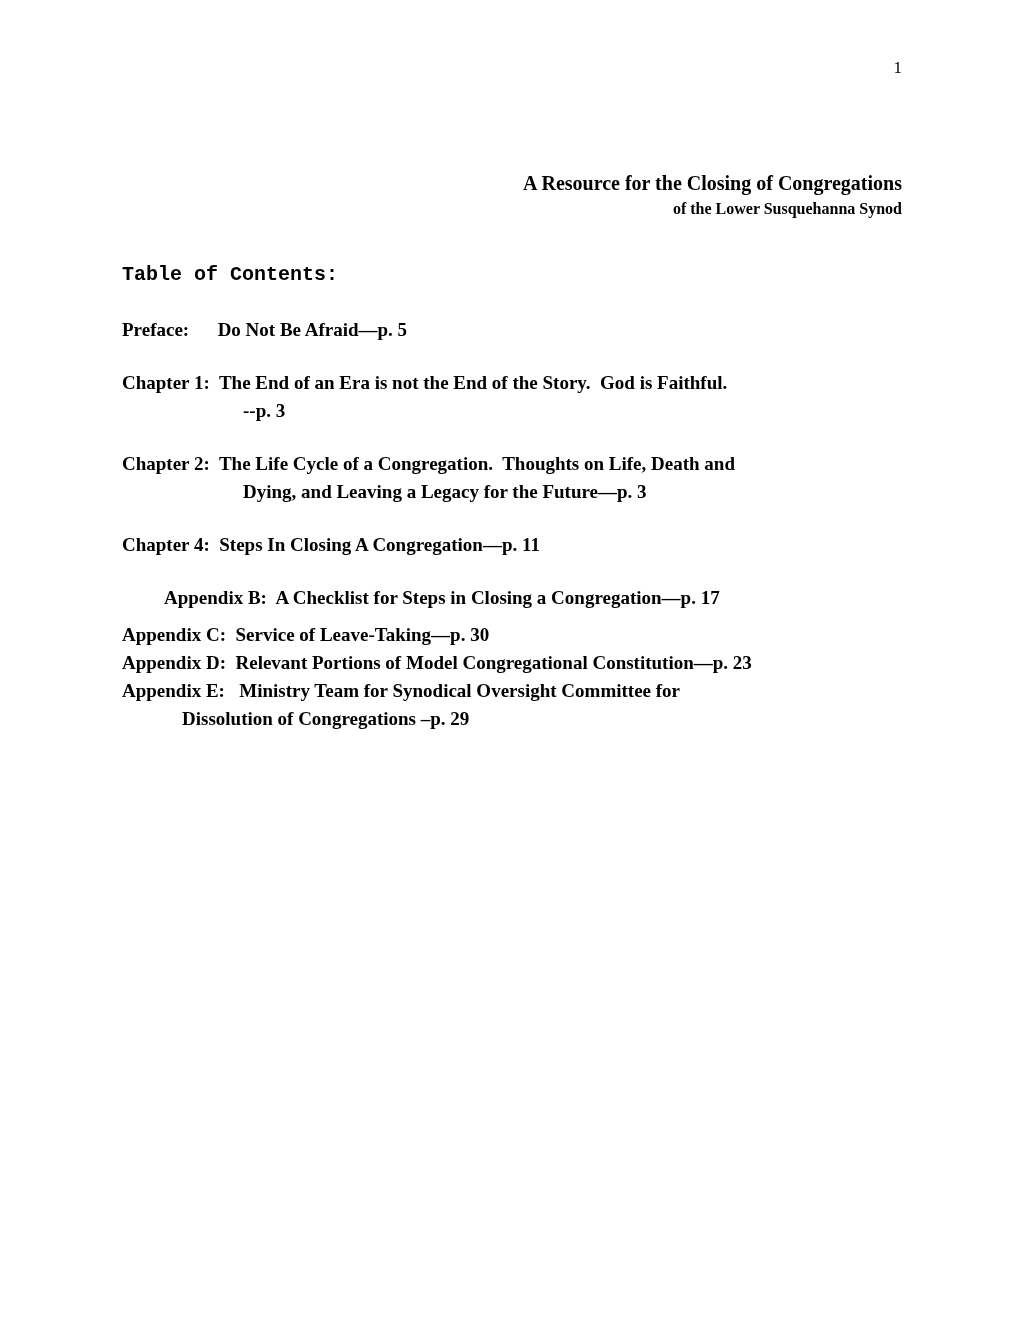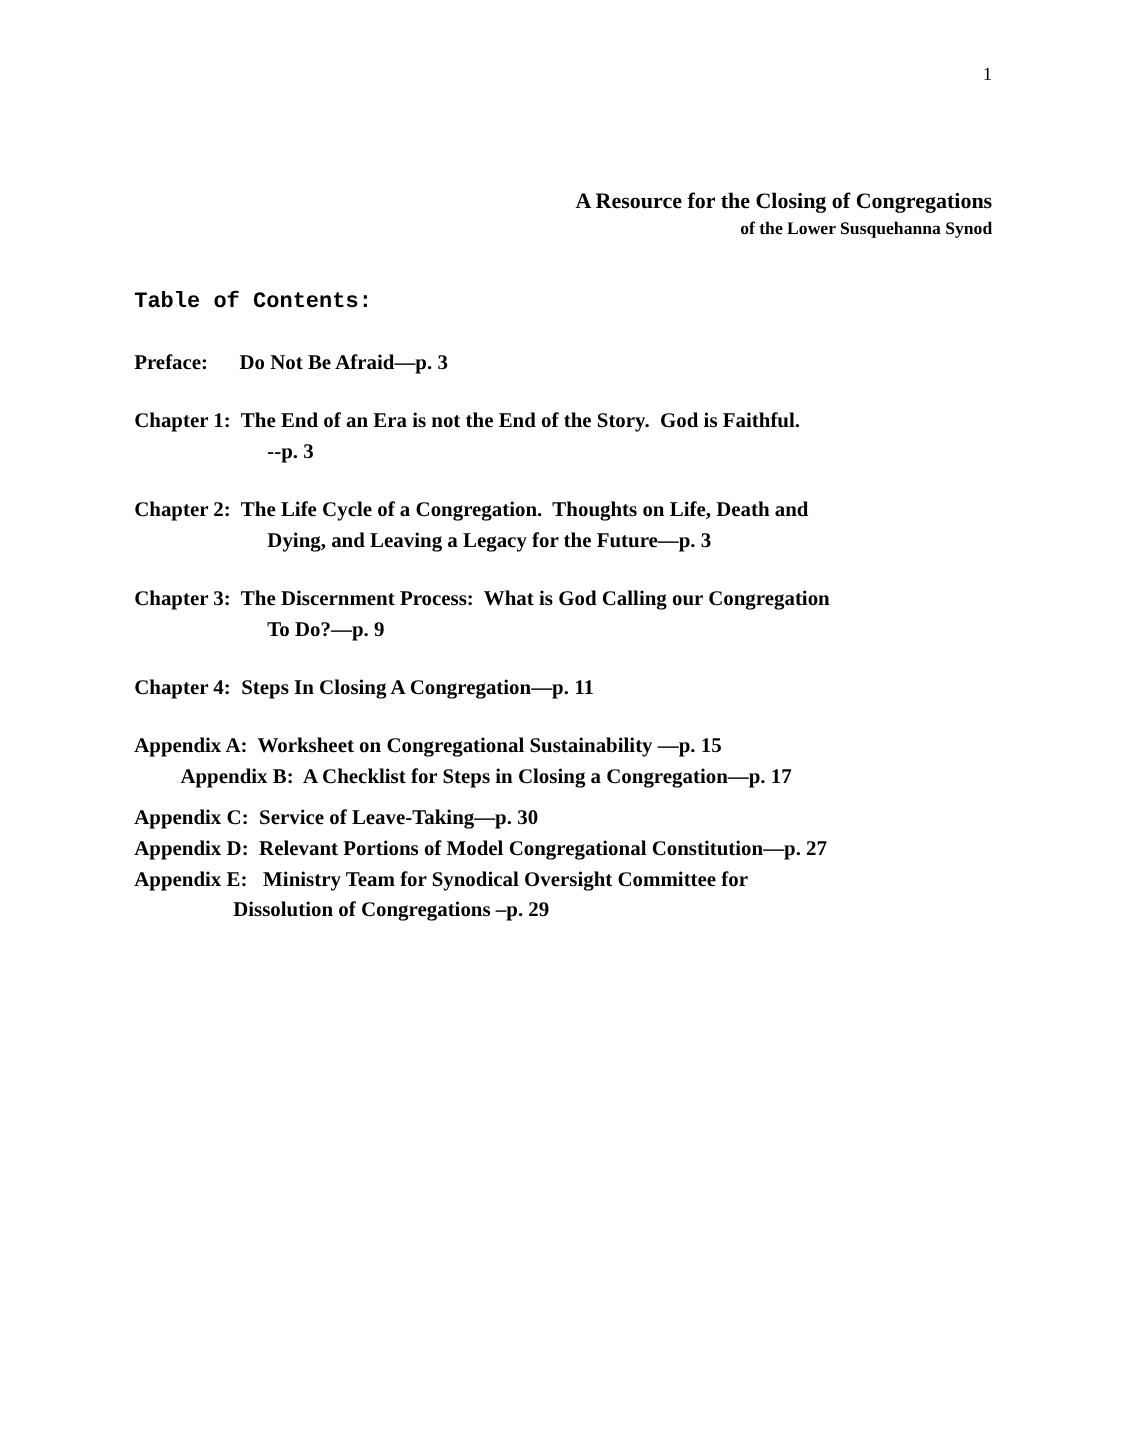--- a/index.html
+++ b/index.html
@@ -51,21 +51,21 @@
     margin: 0;
   }
   .toc-entry .line {
     white-space: pre-wrap;
     line-height: 28px;
   }
   .toc-entry .line.cont {
     margin-left: 121px;
   }
   .toc-entry .line.cont-deep {
-    margin-left: 90px;
+    margin-left: 60px;
   }
   .toc-entry.spaced {
     margin-bottom: 25px;
   }
   .toc-entry.spaced-sm {
     margin-bottom: 9px;
     margin-left: 42px;
   }
 </style>
 </head>
@@ -78,57 +78,50 @@
   <div class="doc-header">
     <div class="doc-title">A Resource for the Closing of Congregations</div>
     <div class="doc-subtitle">of the Lower Susquehanna Synod</div>
   </div>
 
   <div class="toc-heading">Table of Contents:</div>
 
   <div class="toc">
 
     <div class="toc-entry spaced">
-      <div class="line">Preface:      Do Not Be Afraid—p. 3</div>
+      <div class="line">Preface:      Do Not Be Afraid—p. 5</div>
     </div>
 
     <div class="toc-entry spaced">
       <div class="line">Chapter 1:  The End of an Era is not the End of the Story.  God is Faithful.</div>
       <div class="line cont">--p. 3</div>
     </div>
 
     <div class="toc-entry spaced">
       <div class="line">Chapter 2:  The Life Cycle of a Congregation.  Thoughts on Life, Death and</div>
       <div class="line cont">Dying, and Leaving a Legacy for the Future—p. 3</div>
     </div>
 
-    <div class="toc-entry spaced">
-      <div class="line">Chapter 3:  The Discernment Process:  What is God Calling our Congregation</div>
-      <div class="line cont">To Do?—p. 9</div>
-    </div>
 
     <div class="toc-entry spaced">
       <div class="line">Chapter 4:  Steps In Closing A Congregation—p. 11</div>
     </div>
 
 
-    <div class="toc-entry">
-      <div class="line">Appendix A:  Worksheet on Congregational Sustainability —p. 15</div>
-    </div>
 
     <div class="toc-entry spaced-sm">
       <div class="line">Appendix B:  A Checklist for Steps in Closing a Congregation—p. 17</div>
     </div>
 
     <div class="toc-entry">
       <div class="line">Appendix C:  Service of Leave-Taking—p. 30</div>
     </div>
 
     <div class="toc-entry">
-      <div class="line">Appendix D:  Relevant Portions of Model Congregational Constitution—p. 27</div>
+      <div class="line">Appendix D:  Relevant Portions of Model Congregational Constitution—p. 23</div>
     </div>
 
     <div class="toc-entry">
       <div class="line">Appendix E:   Ministry Team for Synodical Oversight Committee for</div>
       <div class="line cont-deep">Dissolution of Congregations –p. 29</div>
     </div>
 
   </div>
 
 </div>

